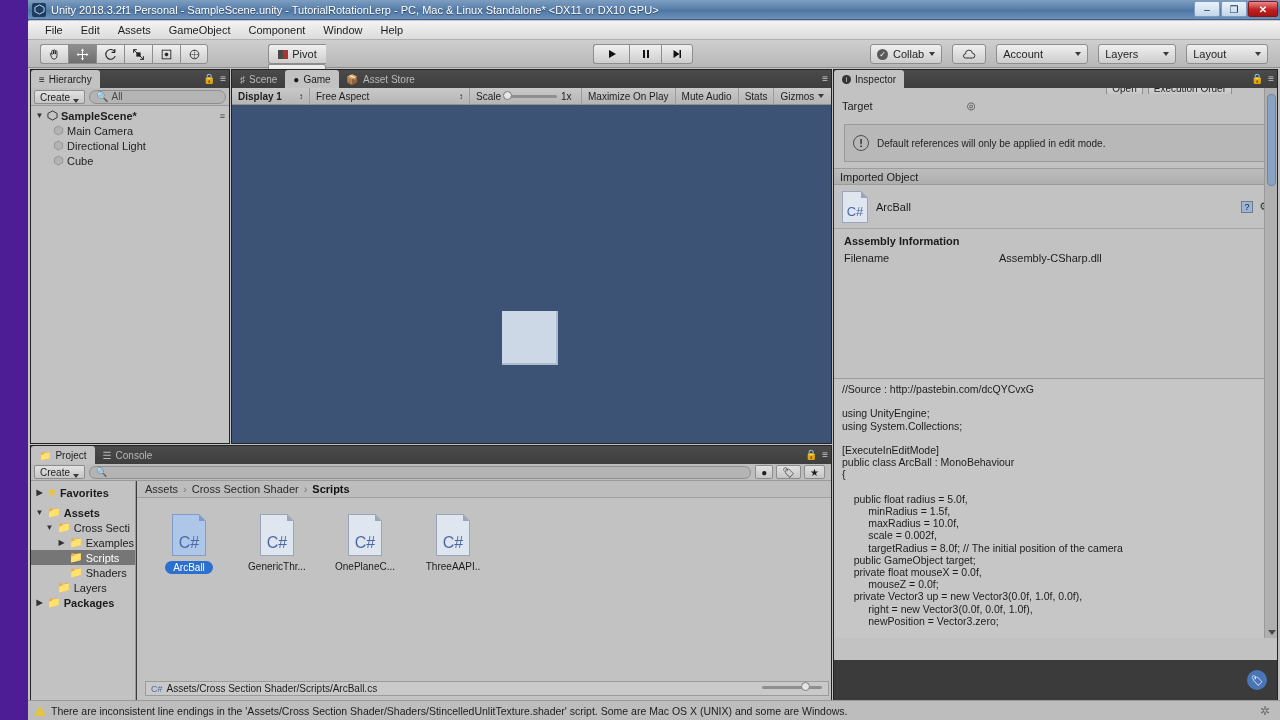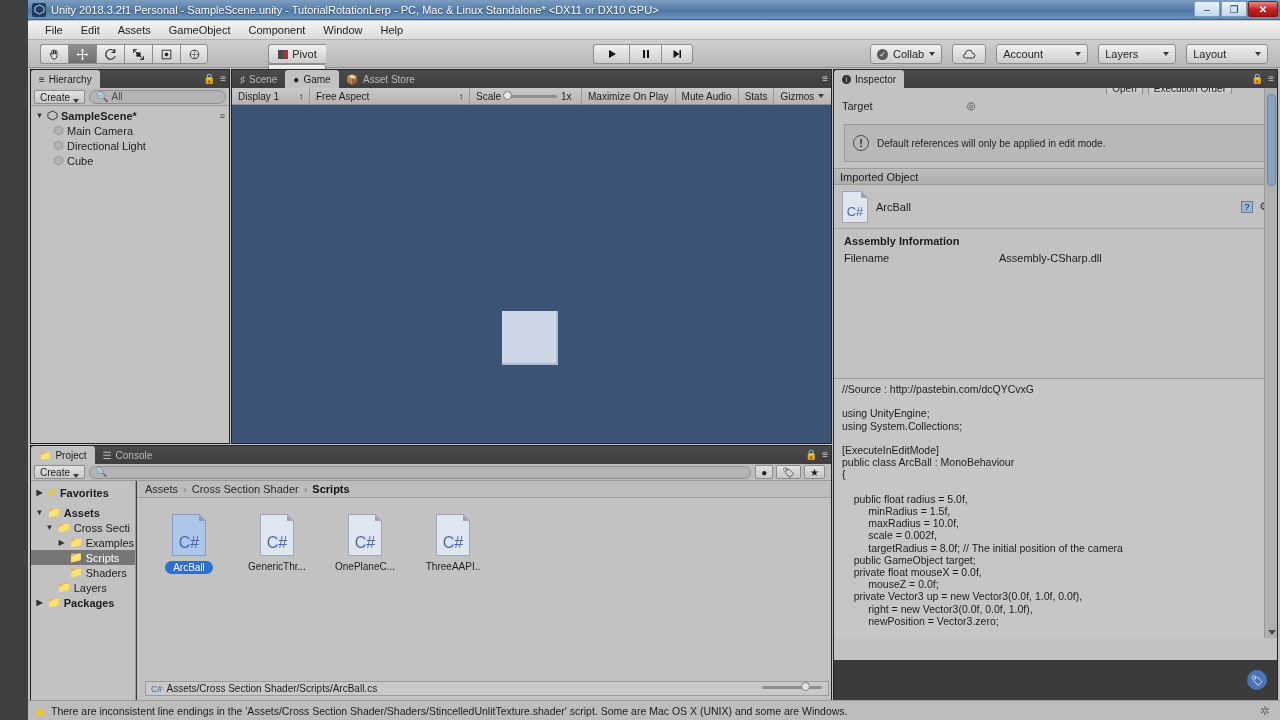--- a/index.html
+++ b/index.html
@@ -3,21 +3,21 @@
 <meta charset="utf-8">
 <style>
   * { box-sizing: border-box; margin: 0; padding: 0; }
   html, body {
     width: 1280px; height: 720px; overflow: hidden;
     background: #000;
     font-family: "Liberation Sans", sans-serif;
     font-size: 11px;
     -webkit-font-smoothing: none;
   }
-  #root { position: relative; width: 1280px; height: 720px; background:#404040; }
+  #root { position: relative; width: 1280px; height: 720px; background:#4c1d95; }
 
   
   .winframe {
     position:absolute; left:28px; top:0px; width:1252px; height:720px;
     background:#c8c8c8;
     border-left:1px solid #6b7e93;
   }
   .titlebar {
     position:absolute; left:28px; top:0; width:1252px; height:20px;
     background: linear-gradient(to bottom,#7e9ec1 0%, #5e84ae 40%, #4f77a3 55%, #6b92bb 100%);
@@ -423,21 +423,21 @@
         </div>
         <div class="tab">
           <span>📦</span>
           <span>Asset Store</span>
         </div>
         <div class="tab-right">
           <span>≡</span>
         </div>
       </div>
       <div class="gamebar" style="position:absolute;left:0;right:0;top:18px;">
-        <div class="seg" style="width:78px;justify-content:space-between;">
+        <div class="seg" style="width:78px;justify-content:space-between;font-weight:bold;">
           <span>Display 1</span>
           <span style="font-size:8px;">↕</span>
         </div>
         <div class="seg" style="width:160px;justify-content:space-between;">
           <span>Free Aspect</span>
           <span style="font-size:8px;">↕</span>
         </div>
         <div class="seg" style="width:112px;">
           <span>Scale</span>
           <span style="position:relative;width:52px;height:3px;background:#8f8f8f;border-radius:2px;display:inline-block;">

